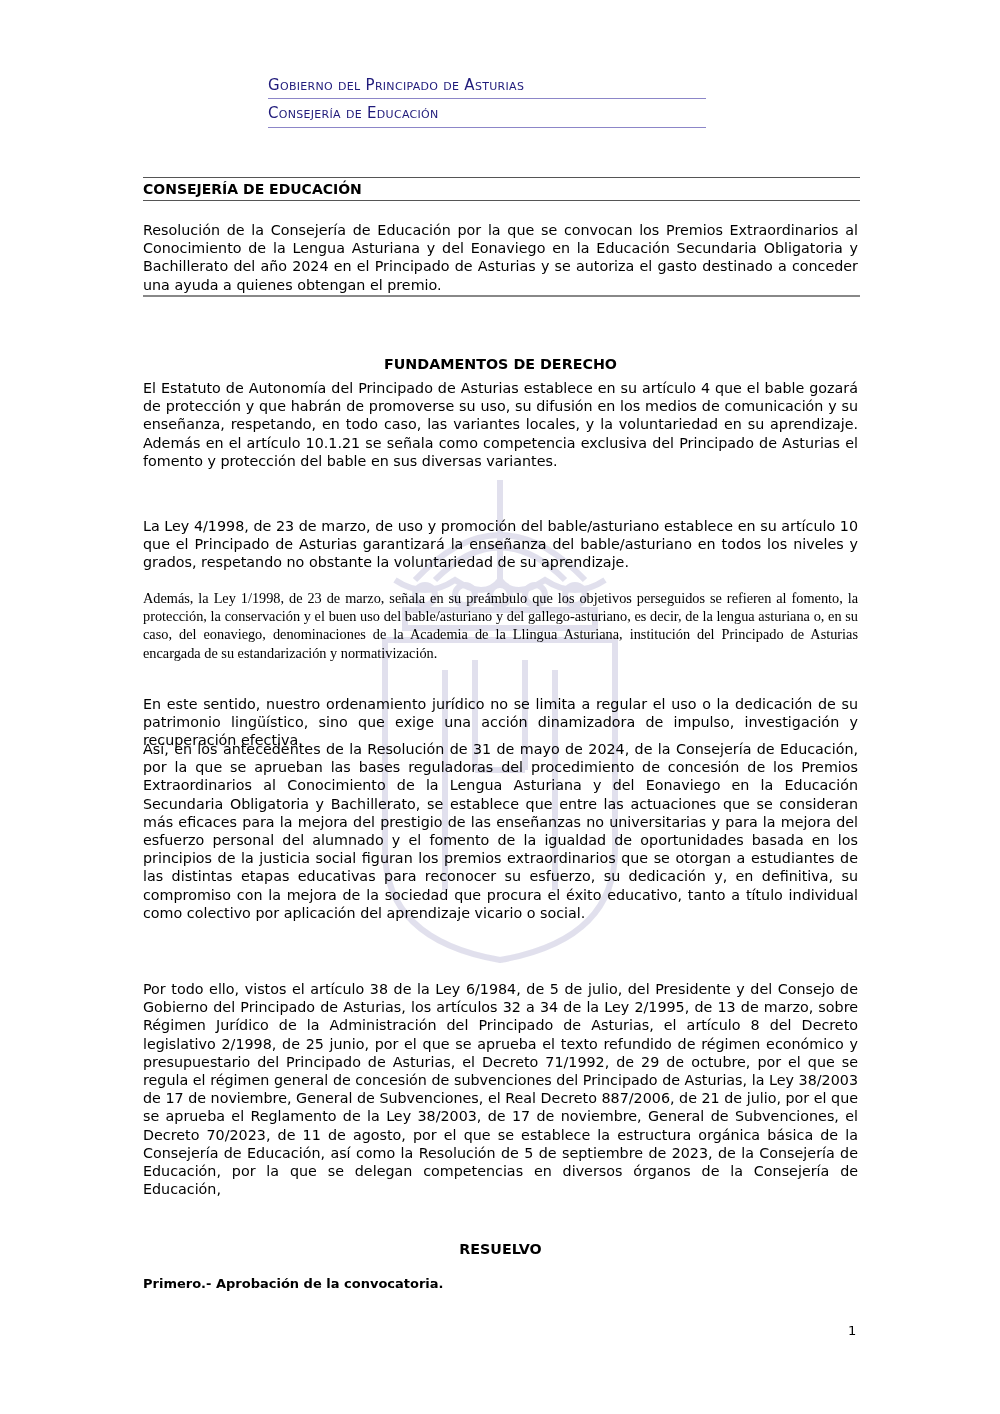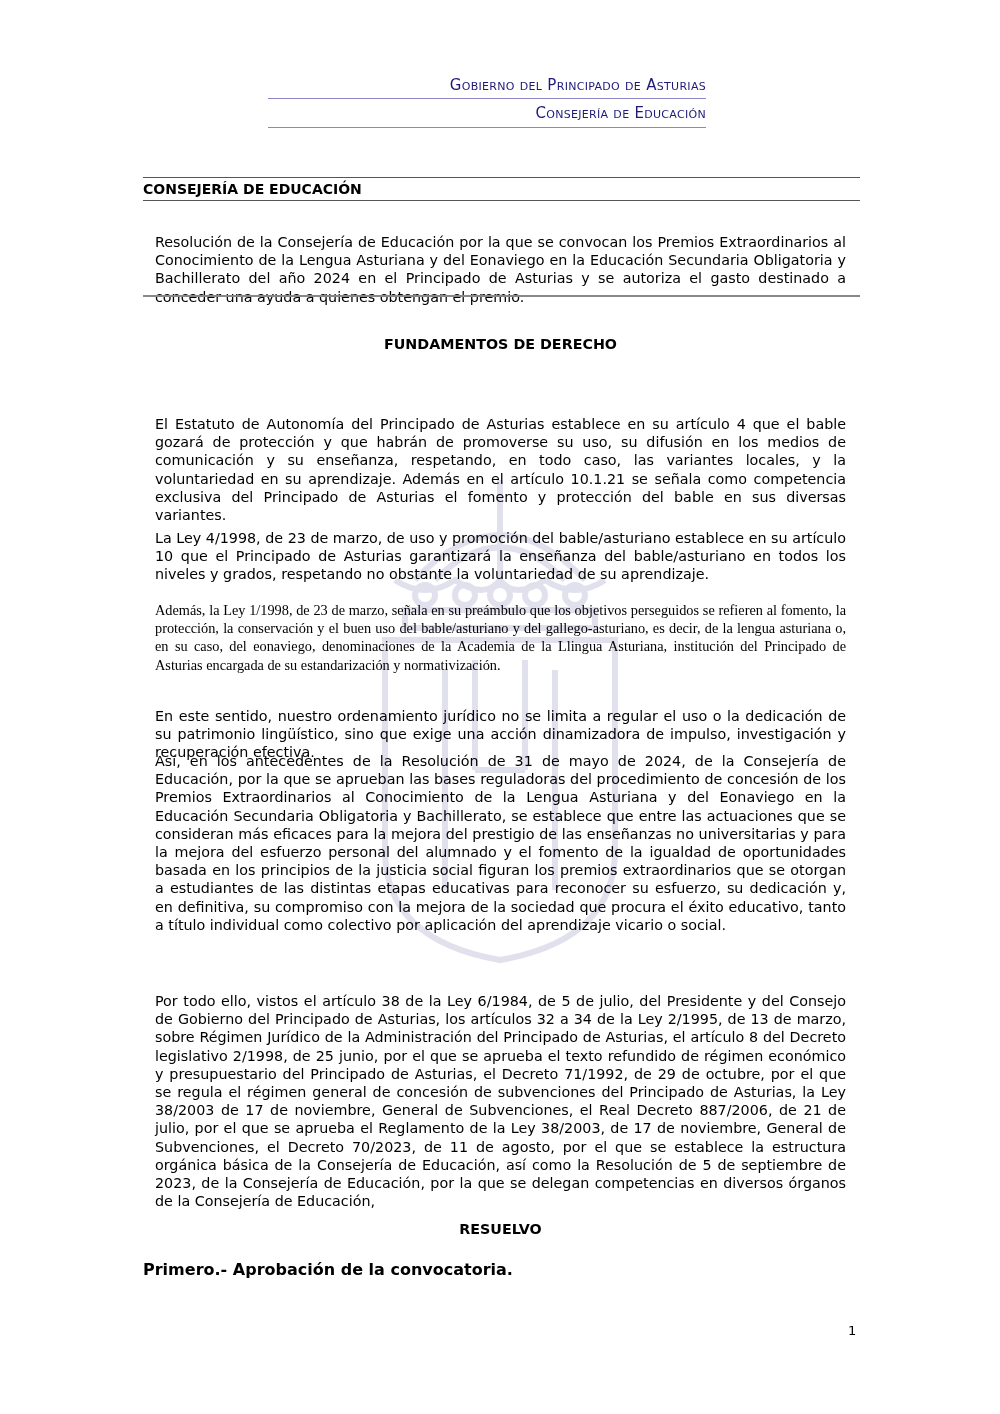--- a/index.html
+++ b/index.html
@@ -1,28 +1,28 @@
 <!DOCTYPE html>
 <html><head>
   <meta charset="utf-8">
   <style>
     html, body { margin: 0; padding: 0; background: #ffffff; }
     body { width: 1000px; height: 1414px; position: relative; overflow: hidden; font-family: "DejaVu Sans", sans-serif; color: #000; }
     .watermark { position: absolute; left: 355px; top: 470px; width: 290px; height: 500px; opacity: 0.13; pointer-events: none; }
-    .header { position: absolute; left: 268px; top: 74px; width: 438px; text-align: right; color: #1f1a7a; }
+    .header { position: absolute; left: 268px; top: 74px; width: 438px; text-align: left; color: #1f1a7a; }
     .gov-title { font-family: "DejaVu Sans", sans-serif; font-size: 15px; font-variant: small-caps; letter-spacing: 0.3px; line-height: 22px; height: 24px; }
     .hr-blue { height: 0; border-top: 1px solid #8c86c8; margin: 0; }
     .dept-title { font-size: 15px; font-variant: small-caps; letter-spacing: 0.3px; line-height: 28px; height: 28px; }
     .rule { position: absolute; left: 143px; width: 717px; border-top: 1px solid #555; }
     .rule.thick { border-top: 2px solid #888; }
     .sec-title { position: absolute; left: 143px; top: 180px; font-weight: bold; font-size: 14px; line-height: 18px; }
     .content { position: absolute; left: 143px; width: 715px; font-size: 14.3px; line-height: 18.2px; text-align: justify; }
-    .content p { margin: 12px; }
-    .heading-center { position: absolute; left: 143px; width: 715px; text-align: center; font-weight: bold; font-size: 14.3px; }
-    .bold-left { position: absolute; left: 143px; font-weight: bold; font-size: 16px; }
+    .content p { margin: 0; }
+    .heading-center { position: absolute; left: 143px; width: 715px; text-align: center; font-weight: bold; font-size: 14.3px; margin-top: 20px; }
+    .bold-left { position: absolute; left: 143px; font-weight: bold; font-size: 13px; margin-top: 16px; }
     .page-num { position: absolute; left: 848px; top: 1323px; font-size: 13px; }
   </style>
 </head>
 <body>
 
 <svg class="watermark" viewBox="0 0 290 500" xmlns="http://www.w3.org/2000/svg">
   <g fill="none" stroke="#1f1a7a" stroke-width="6">
     <path d="M60 110 Q145 20 230 110"></path>
     <path d="M80 110 Q145 45 210 110"></path>
     <line x1="145" y1="10" x2="145" y2="110"></line>
@@ -51,21 +51,21 @@
 <div class="sec-title">CONSEJERÍA DE EDUCACIÓN</div>
 <div class="rule" style="top:200px;"></div>
 
 <div class="content" style="top:221px;">
   <p>Resolución de la Consejería de Educación por la que se convocan los Premios Extraordinarios al Conocimiento de la Lengua Asturiana y del Eonaviego en la Educación Secundaria Obligatoria y Bachillerato del año 2024 en el Principado de Asturias y se autoriza el gasto destinado a conceder una ayuda a quienes obtengan el premio.</p>
 </div>
 <div class="rule thick" style="top:295px;"></div>
 
 <div class="heading-center" style="top:336px;">FUNDAMENTOS DE DERECHO</div>
 
-<div class="content" style="top:403px;">
+<div class="content" style="top:379px;">
   <p>El Estatuto de Autonomía del Principado de Asturias establece en su artículo 4 que el bable gozará de protección y que habrán de promoverse su uso, su difusión en los medios de comunicación y su enseñanza, respetando, en todo caso, las variantes locales, y la voluntariedad en su aprendizaje. Además en el artículo 10.1.21 se señala como competencia exclusiva del Principado de Asturias el fomento y protección del bable en sus diversas variantes.</p>
 </div>
 <div class="content" style="top:517px;">
   <p>La Ley 4/1998, de 23 de marzo, de uso y promoción del bable/asturiano establece en su artículo 10 que el Principado de Asturias garantizará la enseñanza del bable/asturiano en todos los niveles y grados, respetando no obstante la voluntariedad de su aprendizaje.</p>
 </div>
 <div class="content" style="top:589px;font-family:Liberation Serif, serif;">
   <p>Además, la Ley 1/1998, de 23 de marzo, señala en su preámbulo que los objetivos perseguidos se refieren al fomento, la protección, la conservación y el buen uso del bable/asturiano y del gallego-asturiano, es decir, de la lengua asturiana o, en su caso, del eonaviego, denominaciones de la Academia de la Llingua Asturiana, institución del Principado de Asturias encargada de su estandarización y normativización.</p>
 </div>
 <div class="content" style="top:695px;">
   <p>En este sentido, nuestro ordenamiento jurídico no se limita a regular el uso o la dedicación de su patrimonio lingüístico, sino que exige una acción dinamizadora de impulso, investigación y recuperación efectiva.</p>

